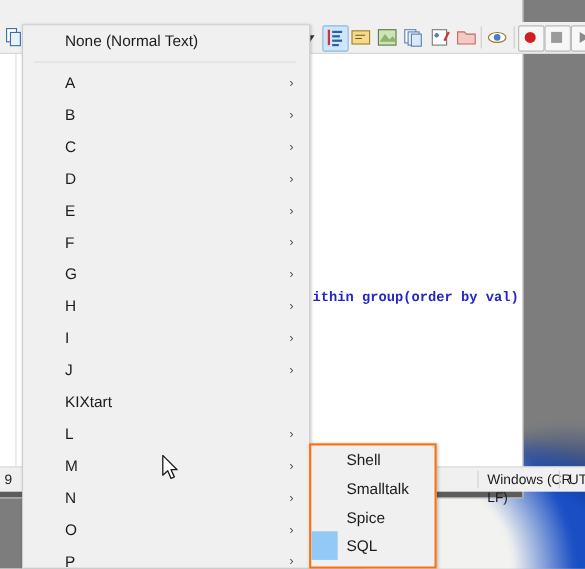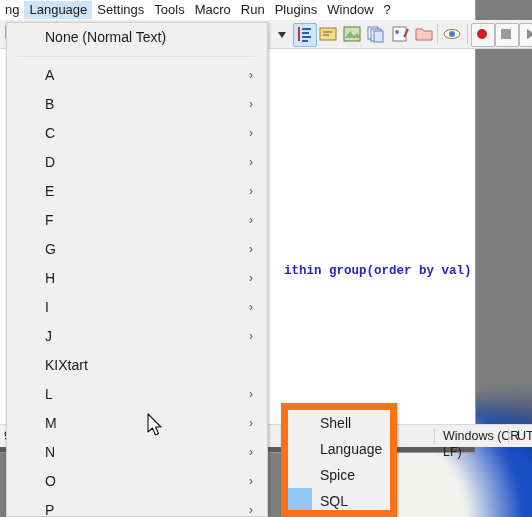--- a/index.html
+++ b/index.html
@@ -69,59 +69,56 @@
   
   #statusbar{
     position:absolute;left:0;top:424px;width:532px;height:22px;background:#f0f0f0;
     border-top:1px solid #d8d8d8;font-size:12.5px;color:#1b1b1b;
   }
   .sb-cell{position:absolute;top:3px;height:16px;line-height:16px;
            border-left:1px solid #cfcfcf;padding-left:8px;}
   #sb-tail{position:absolute;left:0;top:446px;width:475px;height:6px;background:#5c5c5c;}
   
   #menu-language{
-    position:absolute;left:6px;top:22px;width:262px;height:495px;
+    position:absolute;left:20px;top:22px;width:262px;height:495px;
     background:#f0f0f0;border:1px solid #cfcfcf;box-shadow:1px 1px 3px rgba(0,0,0,.25);
     box-sizing:border-box;overflow:hidden;
   }
   .mi{
     position:relative;height:29px;line-height:29px;font-size:14px;color:#1b1b1b;
     padding-left:38px;box-sizing:border-box;
   }
   .mi .arrow{
     position:absolute;right:14px;top:0;height:29px;line-height:29px;
     font-size:12px;color:#555;
   }
   .mi .radio{
     position:absolute;left:0;top:0;width:28px;height:29px;background:#4da3ea;
   }
   .msep{height:1px;background:#dcdcdc;margin:4px 12px 4px 10px;}
   
   #menu-sub{
     position:absolute;left:281px;top:403px;width:116px;height:114px;
-    background:#f0f0f0;border:7px solid #f97316;box-shadow:1px 1px 3px rgba(0,0,0,.25);
+    background:#f0f0f0;border:2px solid #f97316;box-shadow:1px 1px 3px rgba(0,0,0,.25);
     box-sizing:border-box;overflow:hidden;
   }
   #menu-sub .mi{height:26px;line-height:26px;padding-left:32px;}
   #menu-sub .mi .radio{width:24px;height:26px;background:#91c9f7;}
   
   #cursor{position:absolute;left:147px;top:413px;width:18px;height:26px;}
 </style>
 </head>
 <body>
 
 <div id="desktop">
   <div class="swirl"></div>
 </div>
 
 <div id="npp">
 
-  <div id="menubar">
-    <span class="mb-item">ng</span><span class="mb-item active">Language</span><span class="mb-item">Settings</span><span class="mb-item">Tools</span><span class="mb-item">Macro</span><span class="mb-item">Run</span><span class="mb-item">Plugins</span><span class="mb-item">Window</span><span class="mb-item">?</span>
-  </div>
 
   <div id="editor">
     <div id="gutter"></div>
     <div id="codewrap">
       <div id="code-left">
         <div class="ln">&nbsp;</div>
         <div class="ln">&nbsp;</div>
         <div class="ln"></div>
         <div class="ln">&nbsp;</div>
         <div class="ln"></div>
@@ -261,21 +258,21 @@
   <div class="mi"><span>L</span><span class="arrow">›</span></div>
   <div class="mi"><span>M</span><span class="arrow">›</span></div>
   <div class="mi"><span>N</span><span class="arrow">›</span></div>
   <div class="mi"><span>O</span><span class="arrow">›</span></div>
   <div class="mi"><span>P</span><span class="arrow">›</span></div>
 
 </div>
 
 <div id="menu-sub">
   <div class="mi"><span>Shell</span></div>
-  <div class="mi"><span>Language</span></div>
+  <div class="mi"><span>Smalltalk</span></div>
   <div class="mi"><span>Spice</span></div>
   <div class="mi">
     <span class="radio"></span>
     <span>SQL</span>
   </div>
 
 </div>
 
 <svg id="cursor" viewBox="0 0 18 26">
   <polygon points="1,1 1,19 5.5,15 8.5,22 11.5,20.5 8.5,14 14,14" fill="#ffffff" stroke="#1b1b1b" stroke-width="1.2" stroke-linejoin="round"></polygon>

